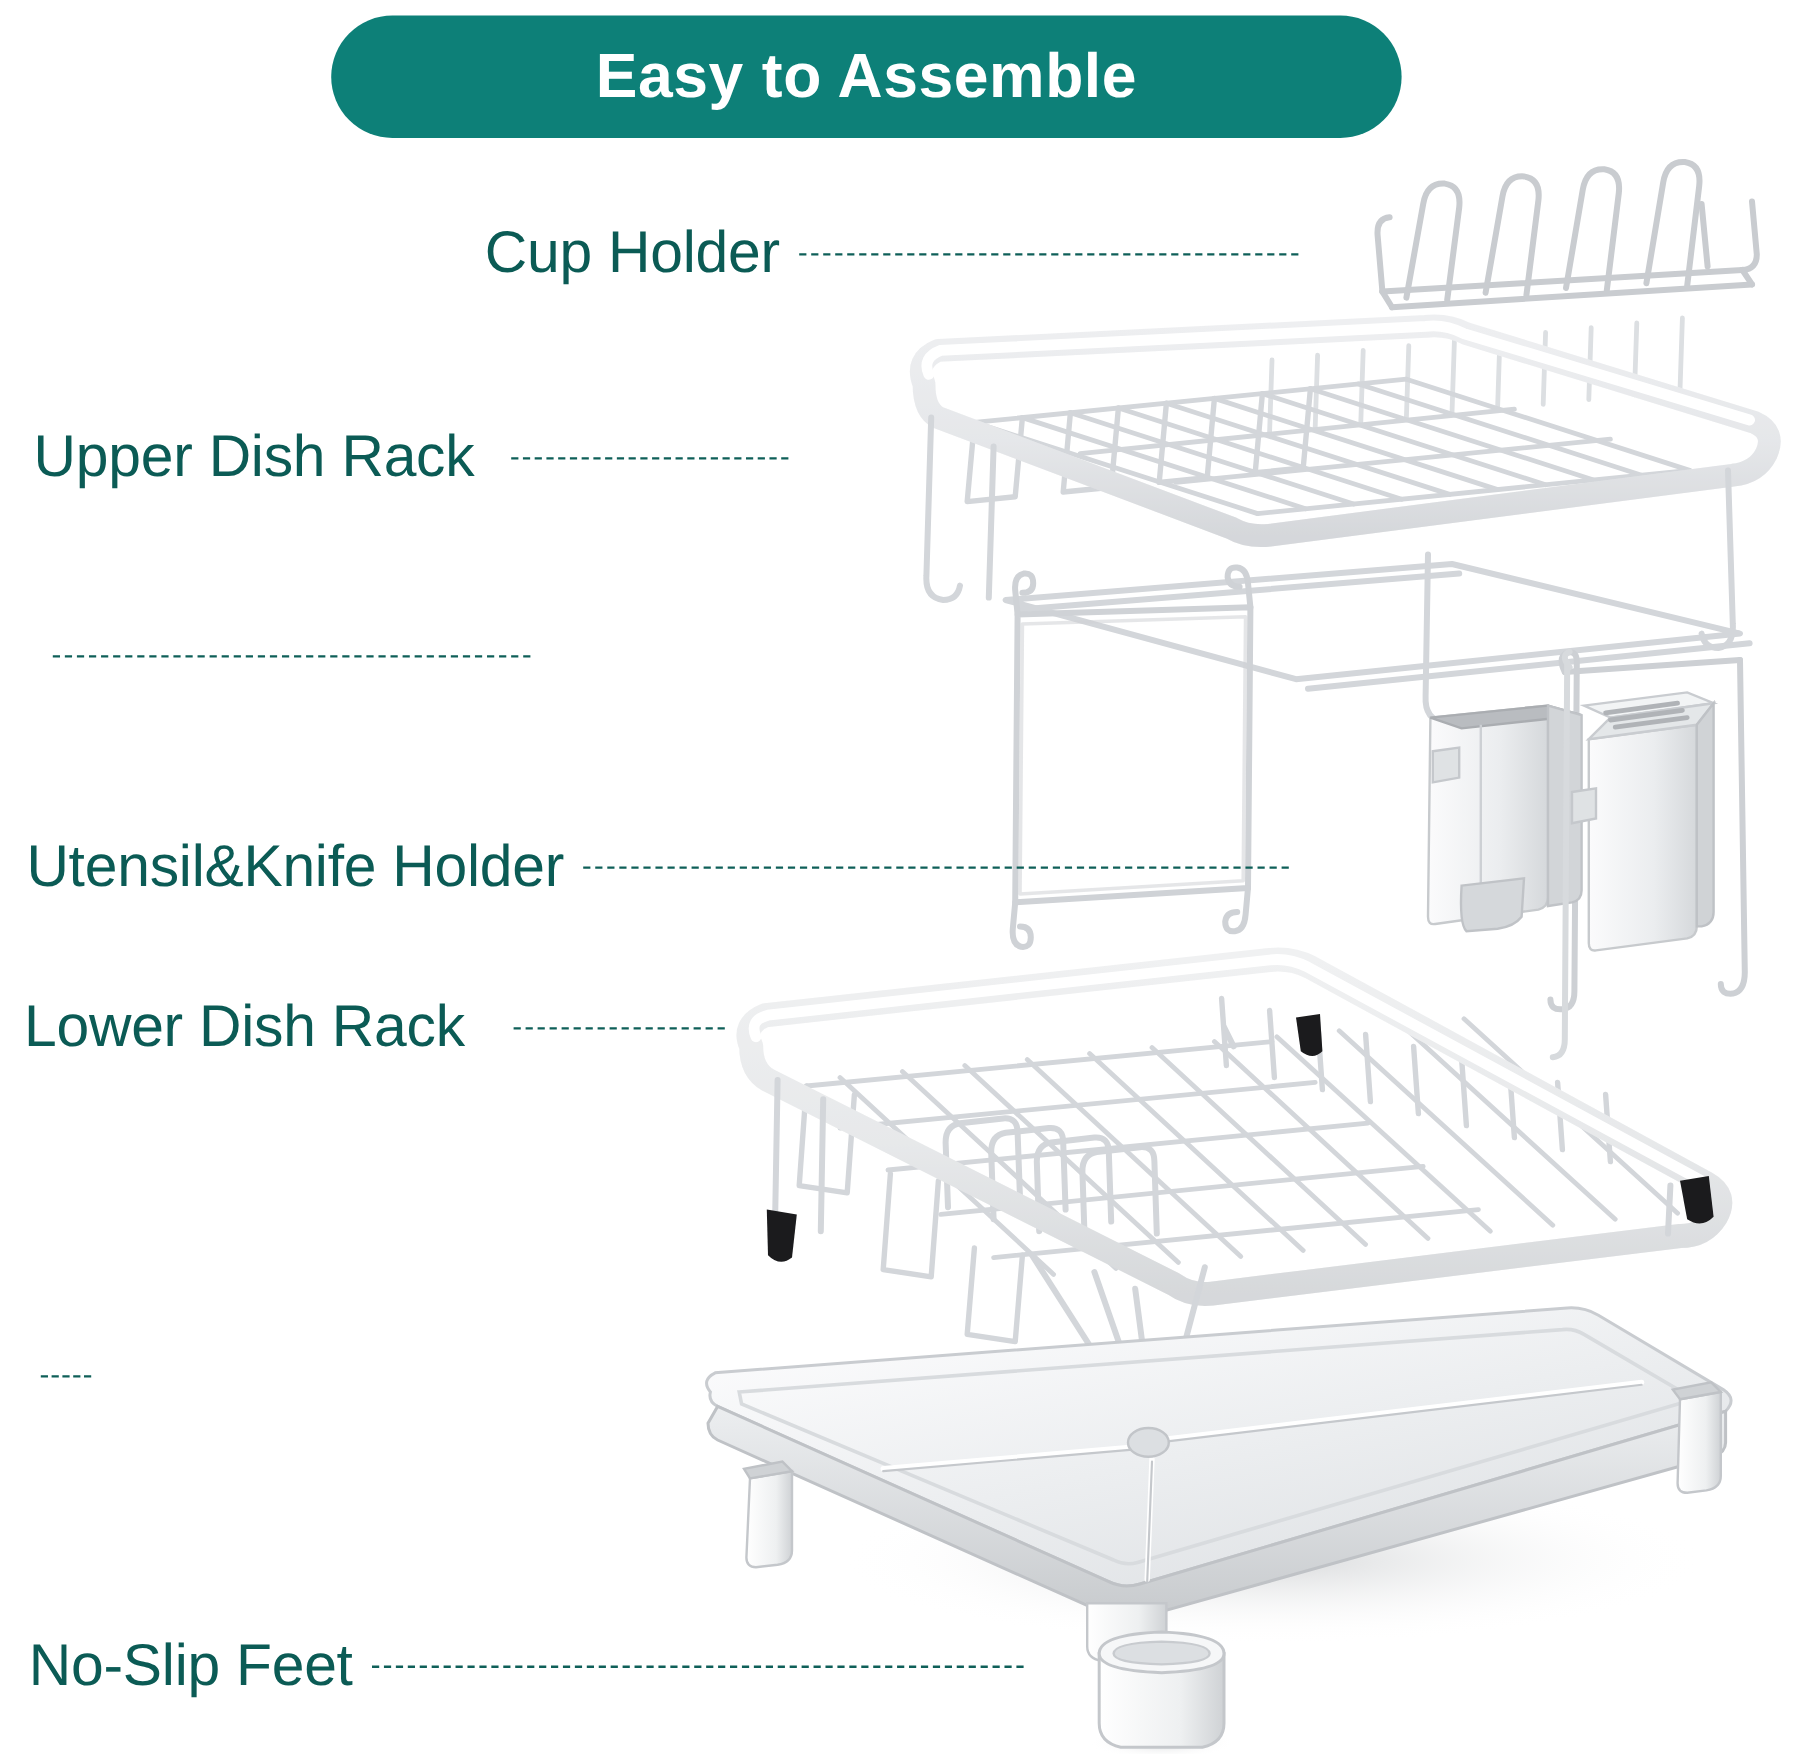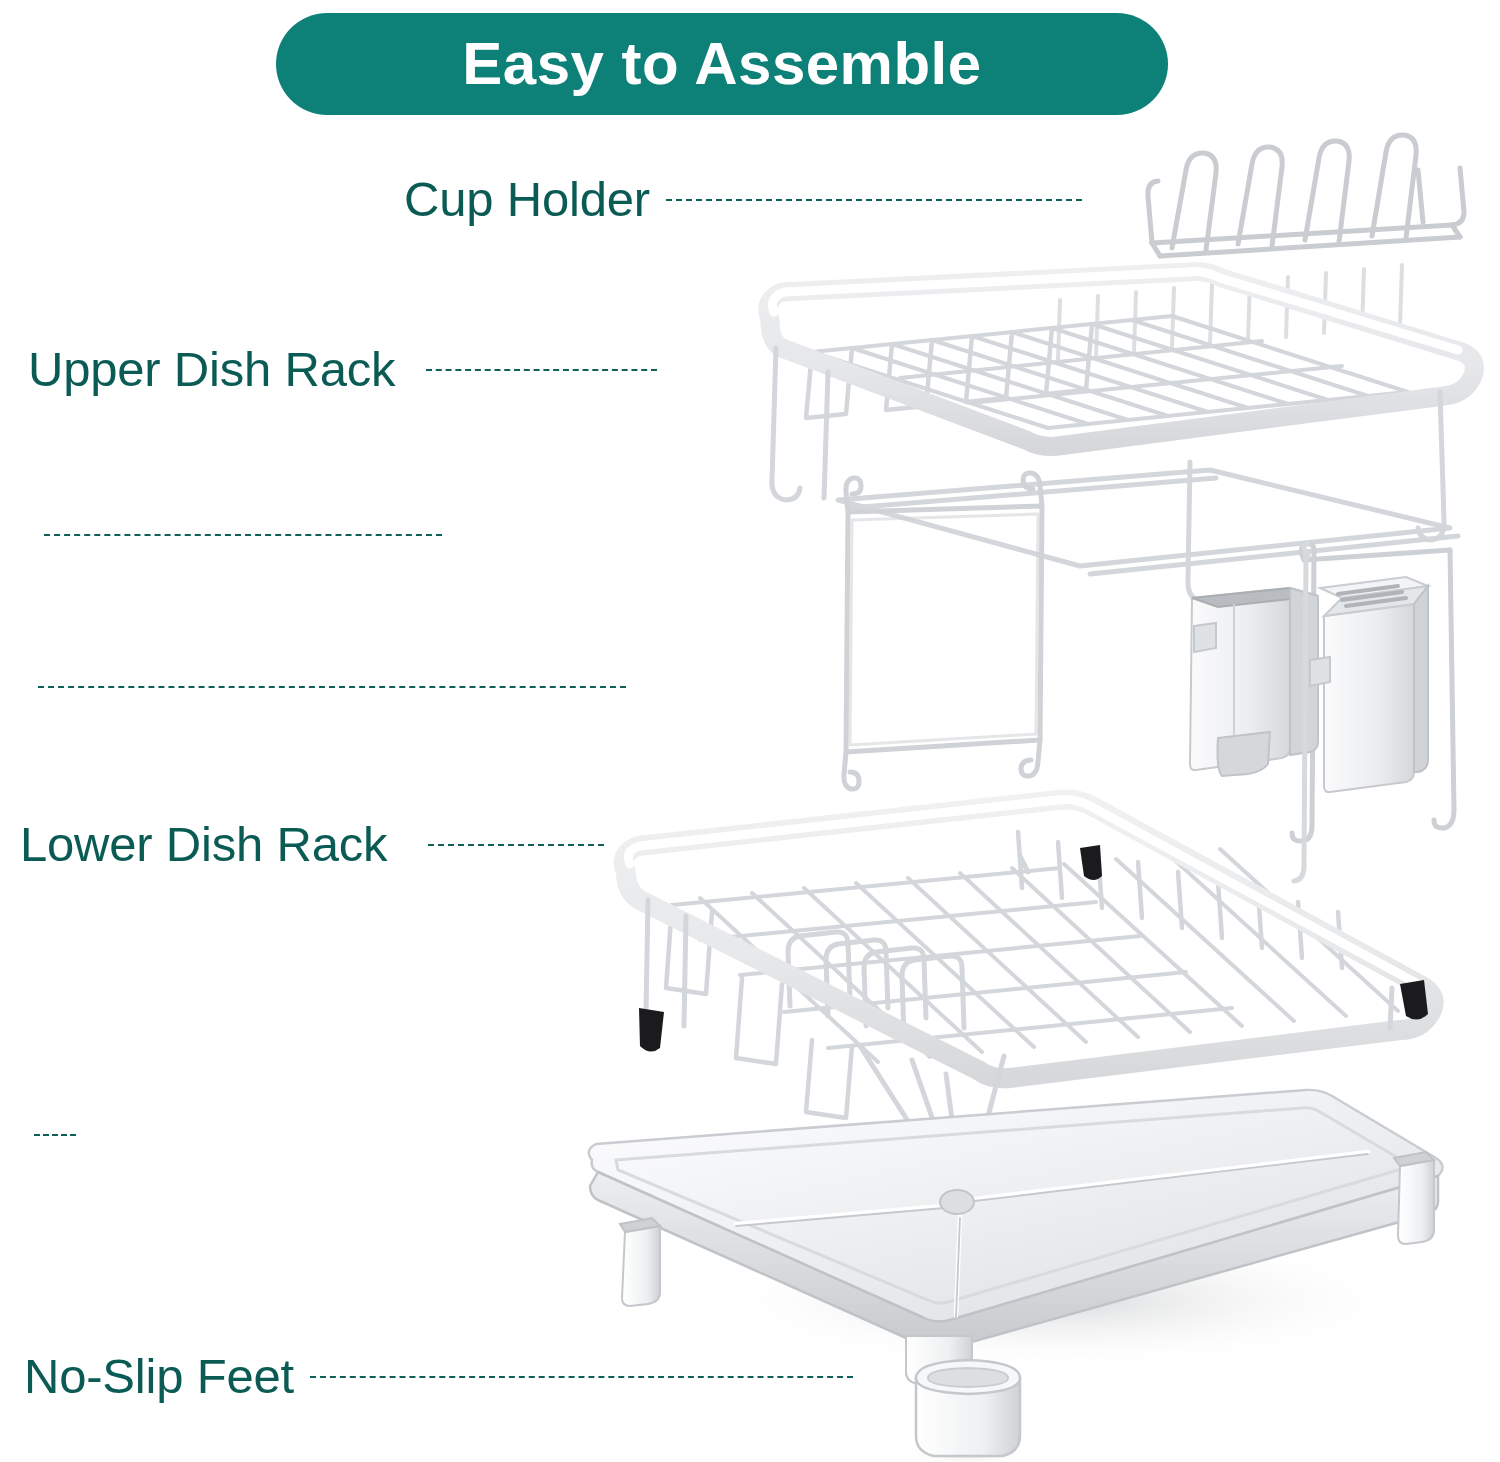--- a/index.html
+++ b/index.html
@@ -21,33 +21,34 @@
     left:276px; top:13px;
     width:892px; height:102px;
     background:#0d8078;
     border-radius:52px;
     display:flex;
     align-items:center;
     justify-content:center;
   }
   #banner-title{
     color:#ffffff;
-    font-size:60px;
+    font-size:52px;
     font-weight:bold;
     letter-spacing:0.5px;
     line-height:1;
     white-space:nowrap;
   }
 
   
   .callout{
     position:absolute;
     display:flex;
     align-items:center;
     white-space:nowrap;
+    margin-top:12px;
   }
   .callout-text{
     color:#0b5b55;
     font-size:49px;
     font-weight:normal;
     line-height:1;
     letter-spacing:-0.2px;
   }
   .leader{
     height:0;
@@ -434,20 +435,21 @@
   <div class="callout" style="left:28px; top:345px;gap:15px;">
     <span class="callout-text">Upper Dish Rack</span>
     <span class="leader" style="width:231px;"></span>
   </div>
 
   <div class="callout" style="left:28px; top:534px;">
     <span class="leader" style="width:398px;"></span>
   </div>
 
   <div class="callout" style="left:22px; top:686px;">
+    <span class="callout-text">Utensil&amp;Knife Holder</span>
     <span class="leader" style="width:588px;"></span>
   </div>
 
   <div class="callout" style="left:20px; top:820px;gap:25px;">
     <span class="callout-text">Lower Dish Rack</span>
     <span class="leader" style="width:176px;"></span>
   </div>
 
   <div class="callout" style="left:18px; top:1134px;">
     <span class="leader" style="width:42px;"></span>

